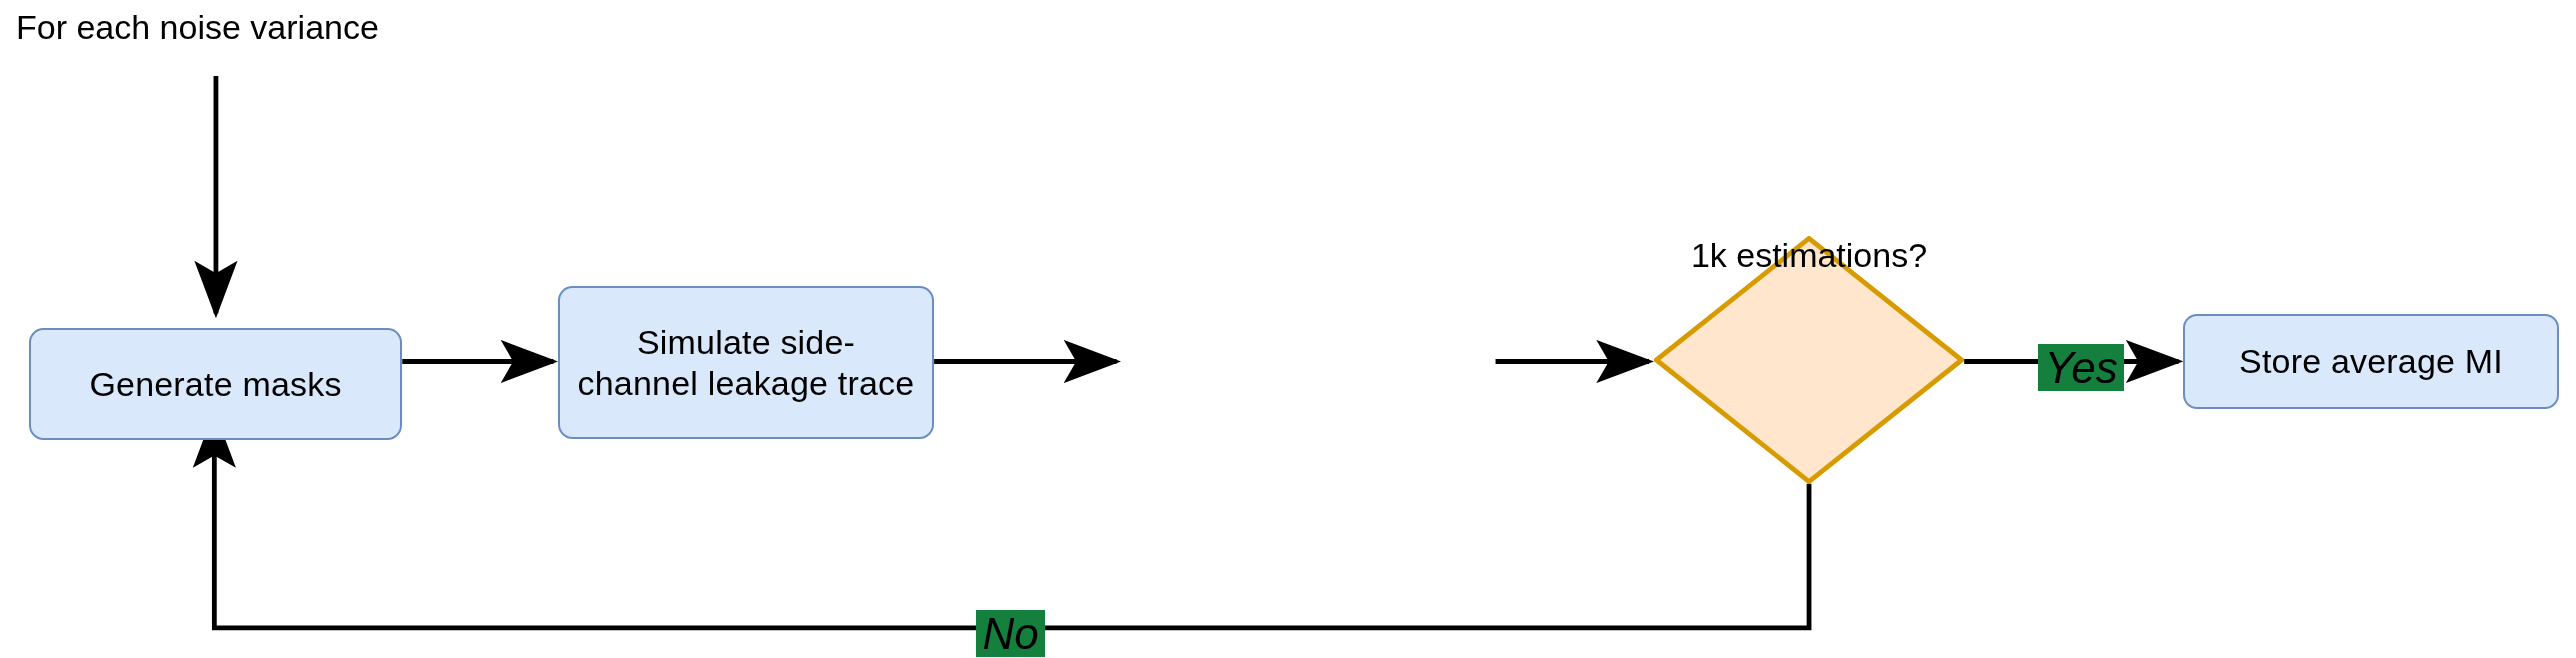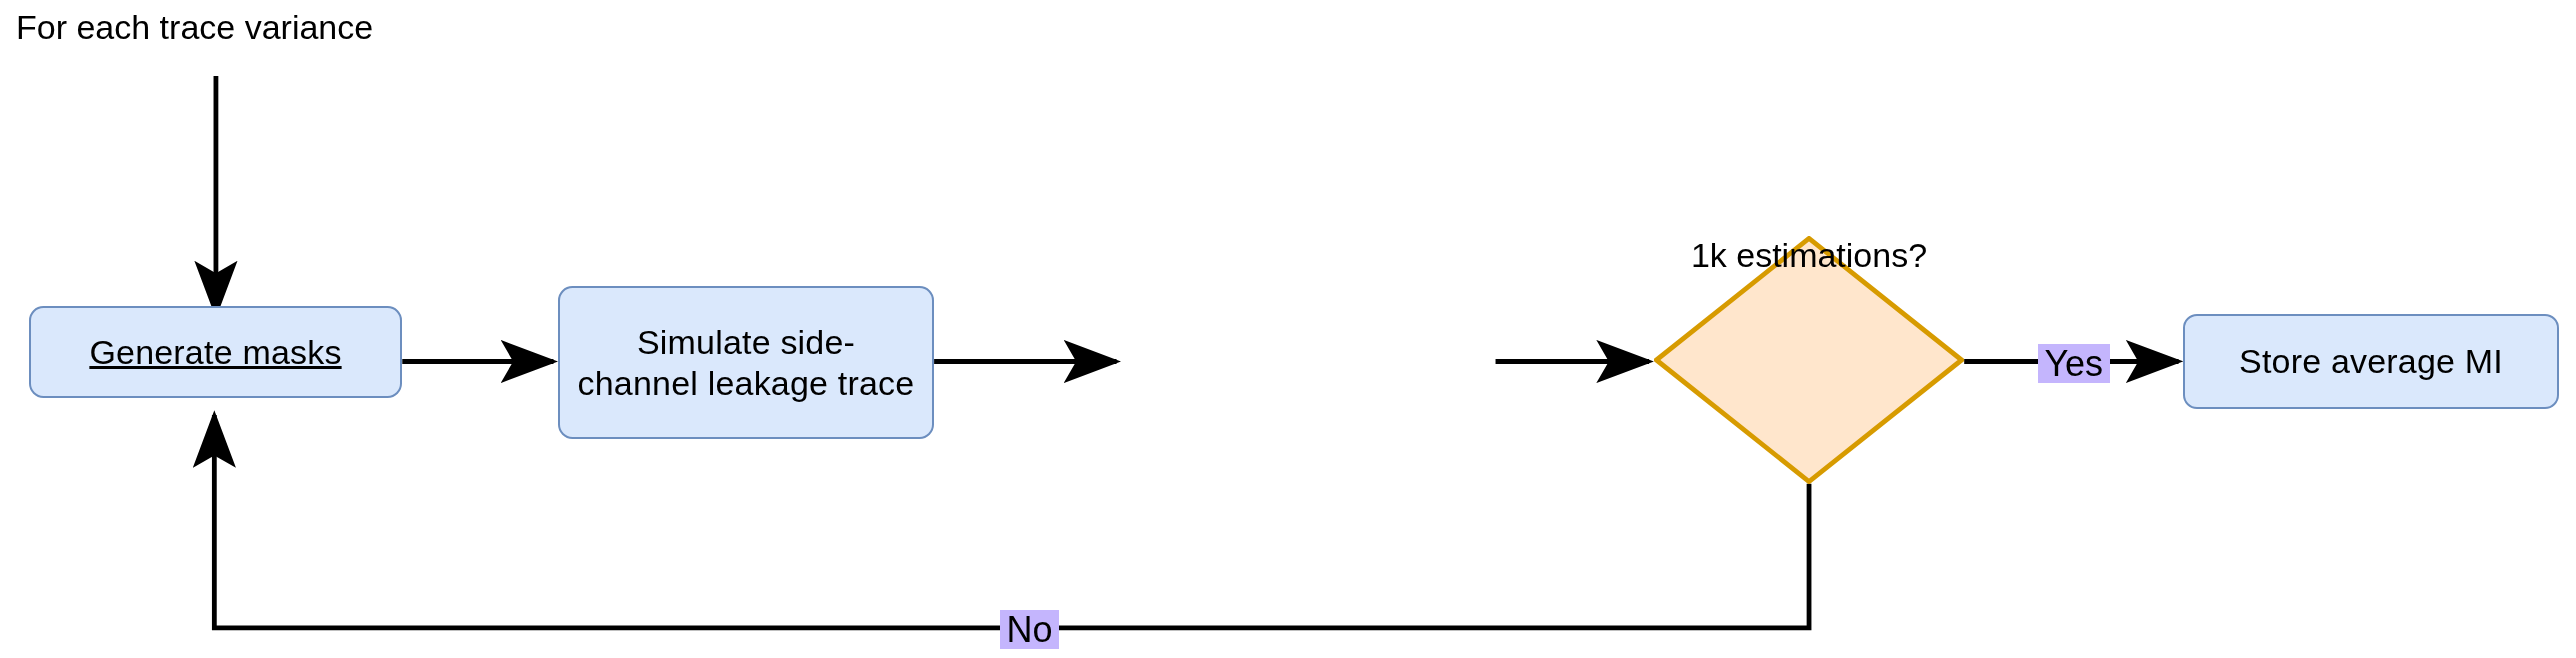--- a/index.html
+++ b/index.html
@@ -60,26 +60,27 @@
     height: 100%;
   }
   .decision .node-label {
     position: relative;
     z-index: 2;
     font-size: 34px;
     color: #000000;
   }
   .edge-label {
     position: absolute;
-    background: #c4b5fd;
+    background: #15803d;
     color: #000000;
-    font-size: 36px;
+    font-size: 44px;
     line-height: 1;
     padding: 1.6px 6.4px;
     white-space: nowrap;
+    font-style: italic;
   }
   .free-text {
     position: absolute;
     color: #000000;
     font-size: 34px;
     line-height: 1;
     white-space: nowrap;
   }
 </style>
 </head>
@@ -100,23 +101,23 @@
 
     <path d="M 1168 452 L 1396 452" fill="none" stroke="#000000" stroke-width="6" marker-end="url(#arrowhead)"></path>
 
     <path d="M 1870 452 L 2062 452" fill="none" stroke="#000000" stroke-width="6" marker-end="url(#arrowhead)"></path>
 
     <path d="M 2456 452 L 2724 452" fill="none" stroke="#000000" stroke-width="6" marker-end="url(#arrowhead)"></path>
 
     <path d="M 2262 605 L 2262 785 L 268 785 L 268 519" fill="none" stroke="#000000" stroke-width="6" marker-end="url(#arrowhead)"></path>
   </svg>
 
-  <div class="free-text" style="left:16px; top:9.6px;">For each trace variance</div>
+  <div class="free-text" style="left:16px; top:9.6px;">For each noise variance</div>
 
-  <div class="node process" style="left:29px; top:306px; width:373px; height:92px;text-decoration:underline;">
+  <div class="node process" style="left:29px; top:328px; width:373px; height:112px;">
     <span class="node-label">Generate masks</span>
   </div>
 
   <div class="node process" style="left:558px; top:286px; width:376px; height:153px;">
     <span class="node-label">Simulate side-
 channel leakage trace</span>
   </div>
 
 
   <div class="decision" style="left:1654px; top:236px; width:310px; height:248px;">
@@ -125,16 +126,16 @@
     </svg>
     <span class="node-label">1k estimations?</span>
   </div>
 
   <div class="node process" style="left:2183px; top:314px; width:376px; height:95px;border-radius:14px;">
     <span class="node-label">Store average MI</span>
   </div>
 
   <div class="edge-label" style="left:2038px; top:344px;">Yes</div>
 
-  <div class="edge-label" style="left:1000px; top:610px;">No</div>
+  <div class="edge-label" style="left:976px; top:610px;">No</div>
 
 </div>
 
 
 </body></html>

